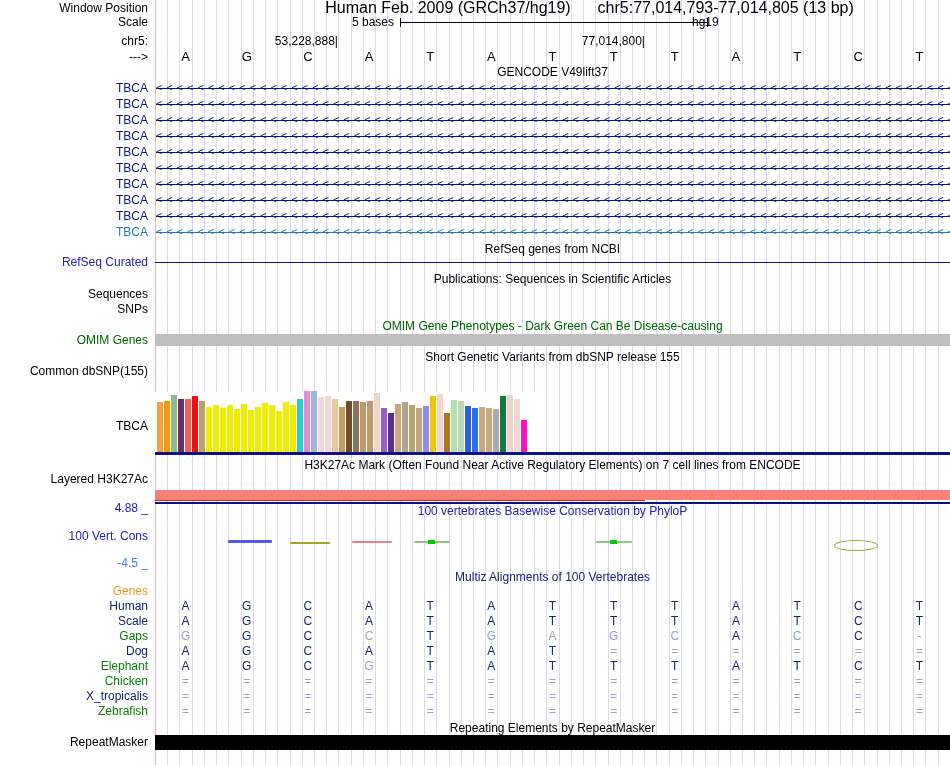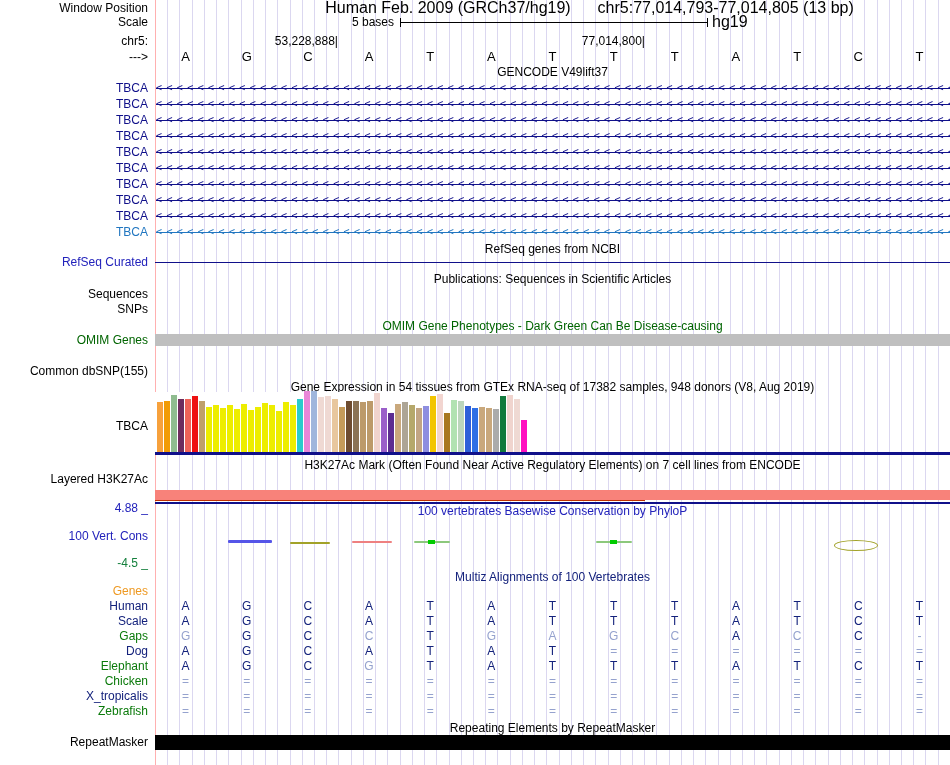--- a/index.html
+++ b/index.html
@@ -40,21 +40,21 @@
   <div class="abs lbl" style="top:51px">---&gt;</div>
 
   <div class="abs" style="left:155px;top:2px;width:869px;text-align:center;font-size:16px;line-height:12px;white-space:nowrap">
     <span>Human Feb. 2009 (GRCh37/hg19)</span>
     <span style="display:inline-block;width:18px"></span>
     <span>chr5:77,014,793-77,014,805 (13 bp)</span>
   </div>
 
   <div class="abs" style="right:556px;top:16px;font-size:12px;line-height:12px">5 bases</div>
   <div class="abs" style="left:400px;top:18px;width:306px;height:9px;border-left:1px solid #000;border-right:1px solid #000;background:linear-gradient(#000,#000) center/100% 1px no-repeat"></div>
-  <div class="abs" style="left:712px;top:16px;font-size:16px;line-height:12px">hg19</div>
+  <div class="abs" style="left:692px;top:16px;font-size:12px;line-height:12px">hg19</div>
 
   <div class="abs" style="right:612px;top:35px;font-size:12px;line-height:12px">53,228,888|</div>
   <div class="abs" style="right:305px;top:35px;font-size:12px;line-height:12px">77,014,800|</div>
 
   <div id="seq-row">
       <div class="abs seq-letter" style="left: 155px; top: 50px; width: 61.1538px;">A</div>
       <div class="abs seq-letter" style="left: 216.154px; top: 50px; width: 61.1538px;">G</div>
       <div class="abs seq-letter" style="left: 277.308px; top: 50px; width: 61.1538px;">C</div>
       <div class="abs seq-letter" style="left: 338.462px; top: 50px; width: 61.1538px;">A</div>
       <div class="abs seq-letter" style="left: 399.615px; top: 50px; width: 61.1538px;">T</div>
@@ -65,36 +65,36 @@
       <div class="abs seq-letter" style="left: 705.385px; top: 50px; width: 61.1538px;">A</div>
       <div class="abs seq-letter" style="left: 766.538px; top: 50px; width: 61.1538px;">T</div>
       <div class="abs seq-letter" style="left: 827.692px; top: 50px; width: 61.1538px;">C</div>
       <div class="abs seq-letter" style="left: 888.846px; top: 50px; width: 61.1538px;">T</div>
     </div>
 
   <div class="abs title" style="top:66px">GENCODE V49lift37</div>
   <div class="abs title" style="top:243px">RefSeq genes from NCBI</div>
   <div class="abs title" style="top:320px;color:#006400">OMIM Gene Phenotypes - Dark Green Can Be Disease-causing</div>
   <div class="abs title" style="top:273px">Publications: Sequences in Scientific Articles</div>
-  <div class="abs title" style="top:381px">Gene Expression in 54 tissues from GTEx RNA-seq of 17382 samples, 948 donors (V8, Aug 2019)</div>
+  <div class="abs title" style="top:351px">Short Genetic Variants from dbSNP release 155</div>
   <div class="abs title" style="top:459px">H3K27Ac Mark (Often Found Near Active Regulatory Elements) on 7 cell lines from ENCODE</div>
   <div class="abs title" style="top:505px;color:#2222BB">100 vertebrates Basewise Conservation by PhyloP</div>
   <div class="abs title" style="top:571px;color:#14227C">Multiz Alignments of 100 Vertebrates</div>
   <div class="abs title" style="top:722px">Repeating Elements by RepeatMasker</div>
 
   <div class="abs lbl" style="top:256px;color:#2222BB">RefSeq Curated</div>
   <div class="abs lbl" style="top:288px">Sequences</div>
   <div class="abs lbl" style="top:303px">SNPs</div>
   <div class="abs lbl" style="top:334px;color:#006400">OMIM Genes</div>
   <div class="abs lbl" style="top:365px">Common dbSNP(155)</div>
   <div class="abs lbl" style="top:420px">TBCA</div>
   <div class="abs lbl" style="top:473px">Layered H3K27Ac</div>
   <div class="abs lbl" style="top:502px;color:#2222BB">4.88 _</div>
   <div class="abs lbl" style="top:530px;color:#2222BB">100 Vert. Cons</div>
-  <div class="abs lbl" style="top:557px;color:#15803d">-4.5 _</div>
+  <div class="abs lbl" style="top:557px;color:#3b82f6">-4.5 _</div>
   <div class="abs lbl" style="top:585px;color:#EE9922">Genes</div>
   <div class="abs lbl" style="top:736px">RepeatMasker</div>
 
   <div id="gene-rows">
       <div class="abs lbl" style="top: 82px; color: rgb(16, 16, 138);">TBCA</div>
       <div class="abs gene-row" style="top: 82px;">
         <div class="gline" style="background:#10108A"></div>
         <div class="arrows" style="color:#10108A">&lt;&lt;&lt;&lt;&lt;&lt;&lt;&lt;&lt;&lt;&lt;&lt;&lt;&lt;&lt;&lt;&lt;&lt;&lt;&lt;&lt;&lt;&lt;&lt;&lt;&lt;&lt;&lt;&lt;&lt;&lt;&lt;&lt;&lt;&lt;&lt;&lt;&lt;&lt;&lt;&lt;&lt;&lt;&lt;&lt;&lt;&lt;&lt;&lt;&lt;&lt;&lt;&lt;&lt;&lt;&lt;&lt;&lt;&lt;&lt;&lt;&lt;&lt;&lt;&lt;&lt;&lt;&lt;&lt;&lt;&lt;&lt;&lt;&lt;&lt;&lt;&lt;&lt;&lt;&lt;&lt;&lt;&lt;&lt;&lt;&lt;&lt;&lt;&lt;&lt;</div>
       </div>
       <div class="abs lbl" style="top: 98px; color: rgb(16, 16, 138);">TBCA</div>

